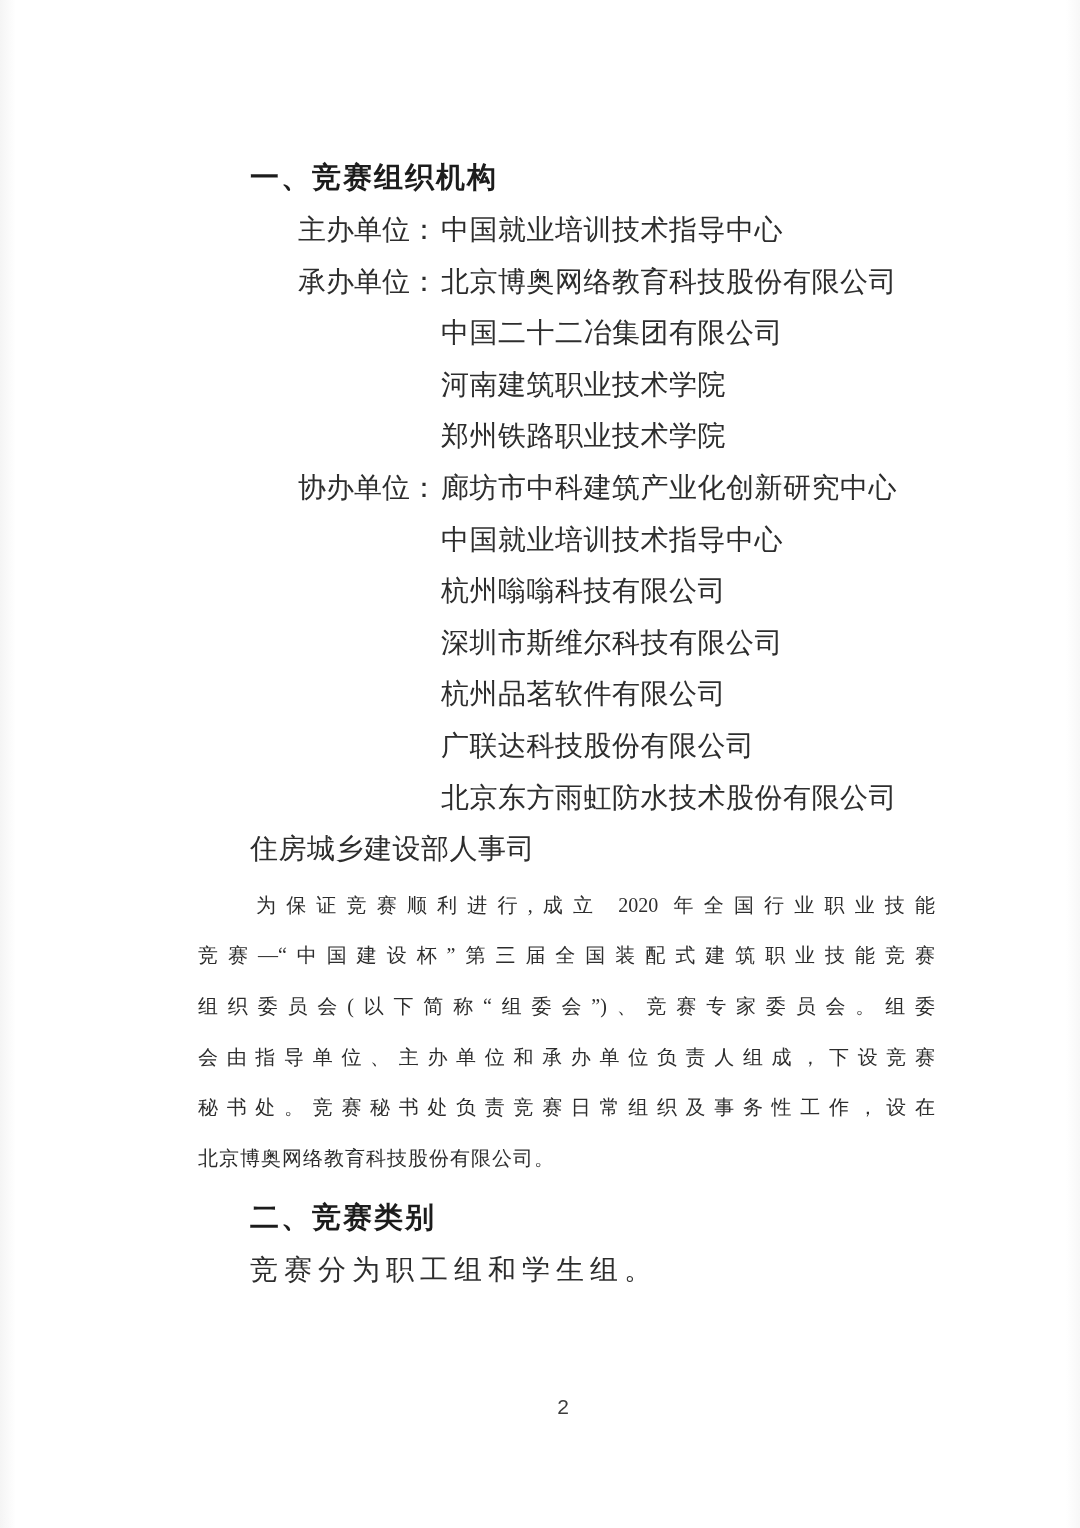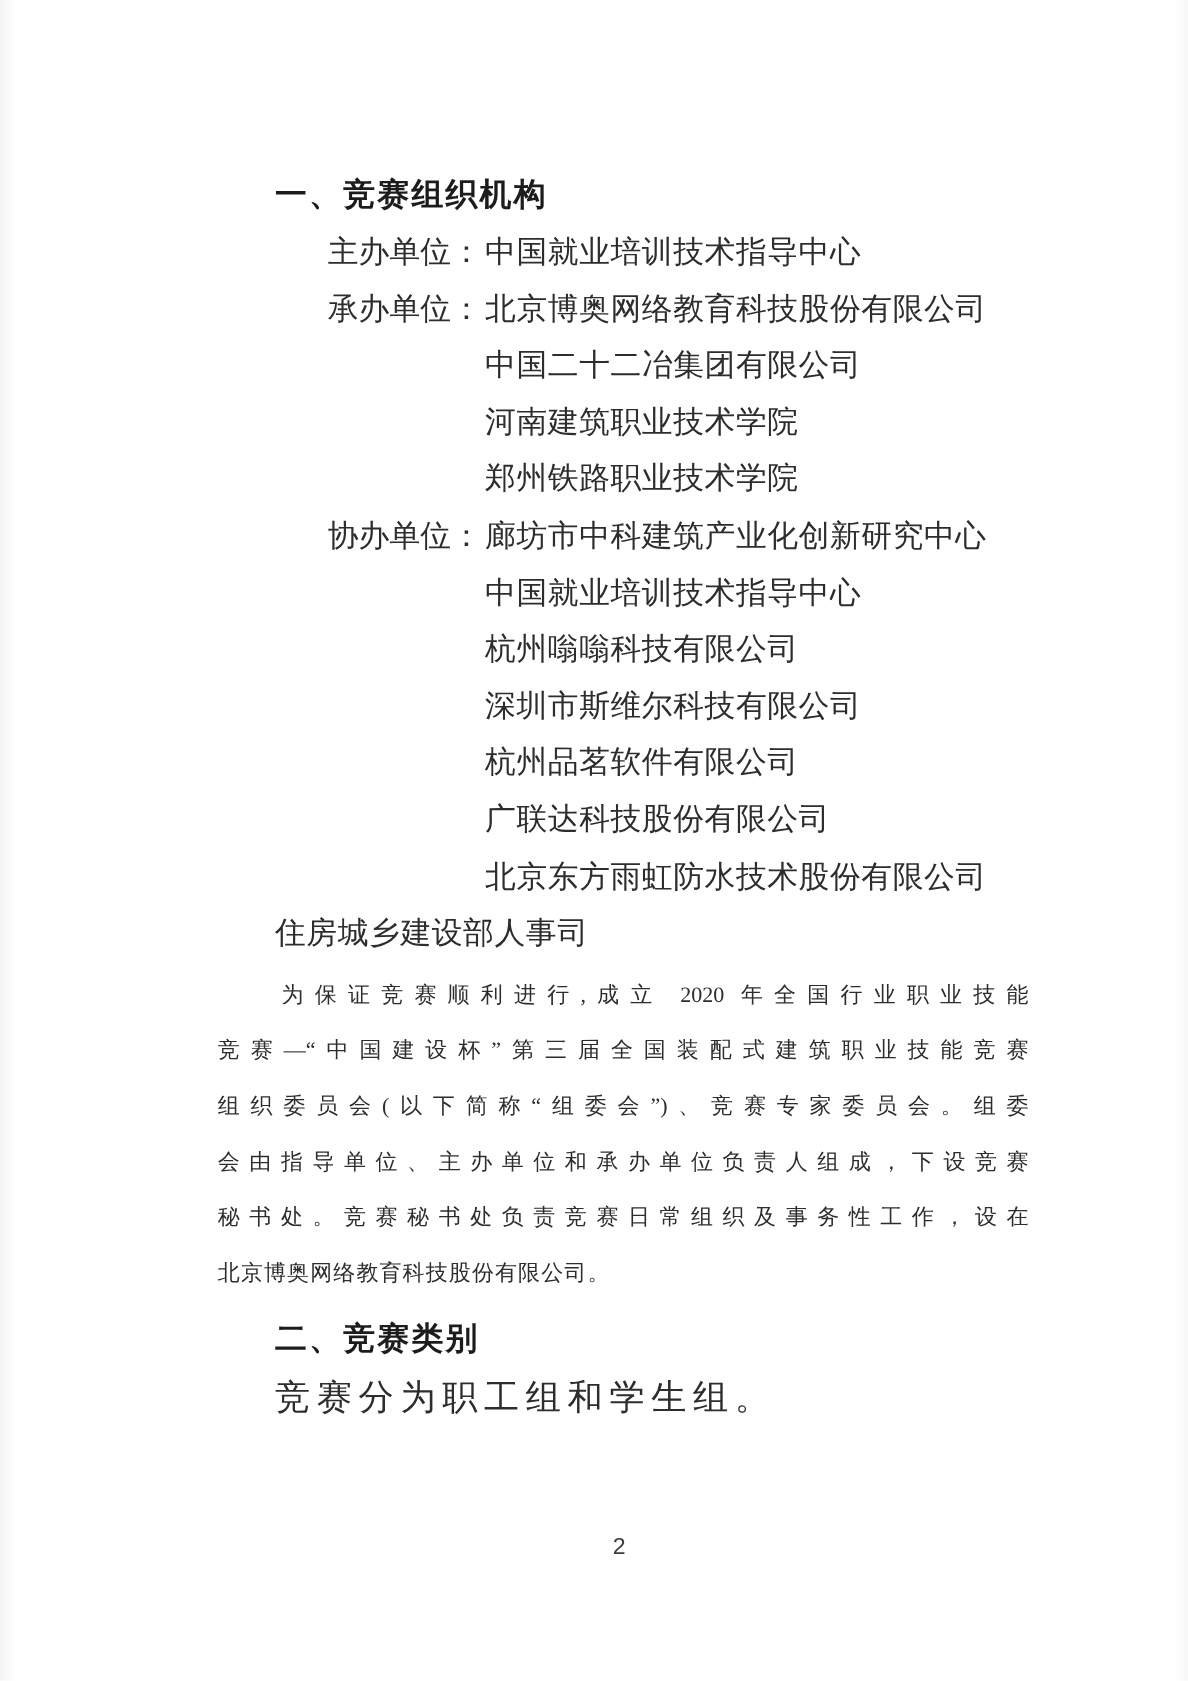--- a/index.html
+++ b/index.html
@@ -64,21 +64,21 @@
     line-height: 50.6px;
     text-align: justify;
     text-align-last: justify;
     color: #2d2d2d;
   }
   .pline.first { text-indent: 58px; }
   .pline.last { text-align: left; text-align-last: left; letter-spacing: 1px; font-family: Liberation Serif, serif; }
   .heading.second { margin-top: 7px; }
   .body-line {
     margin-left: 52px;
-    font-size: 32px;
+    font-size: 28px;
     line-height: 52px;
     letter-spacing: 6px;
     color: #2d2d2d;
   }
   .pagenum {
     position: absolute;
     top: 1395px;
     left: 0;
     width: 1080px;
     padding-left: 46px;

